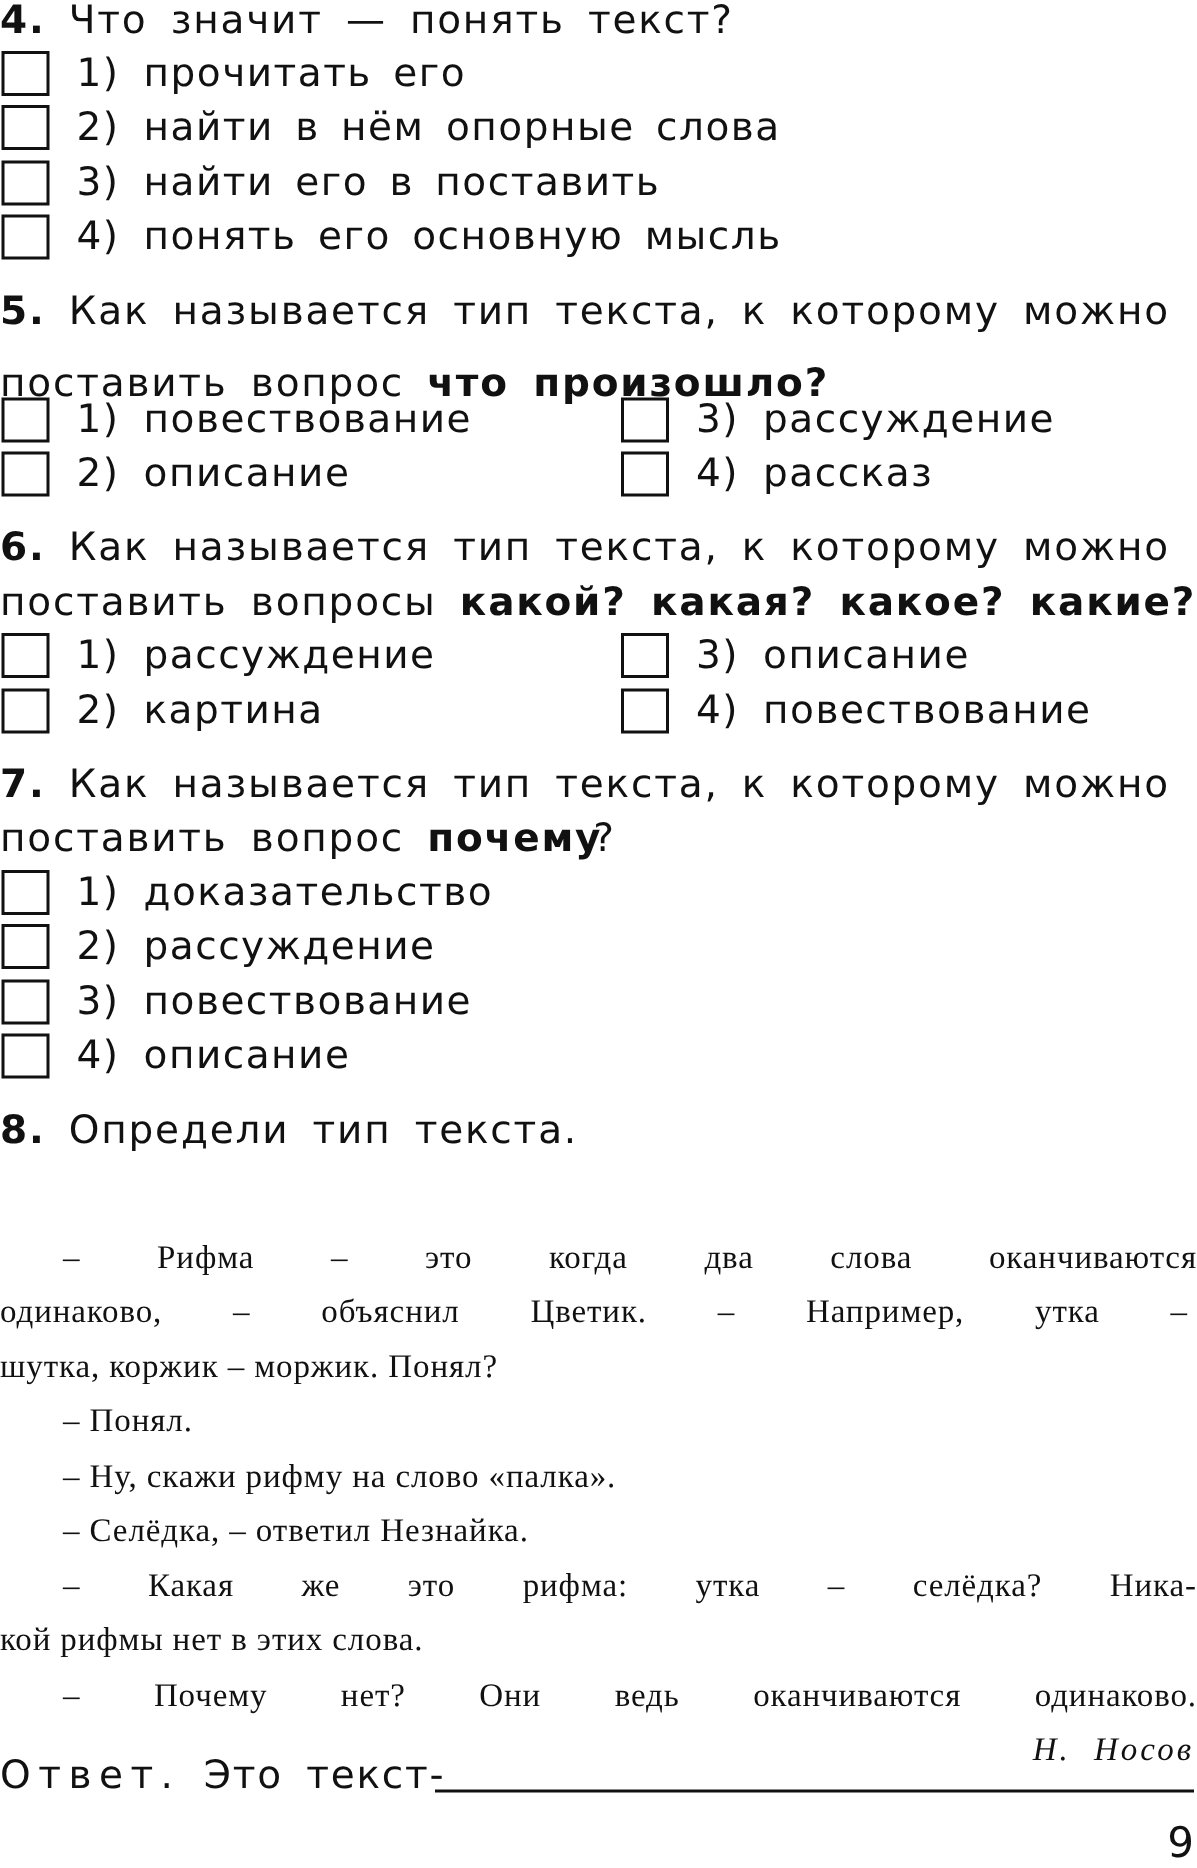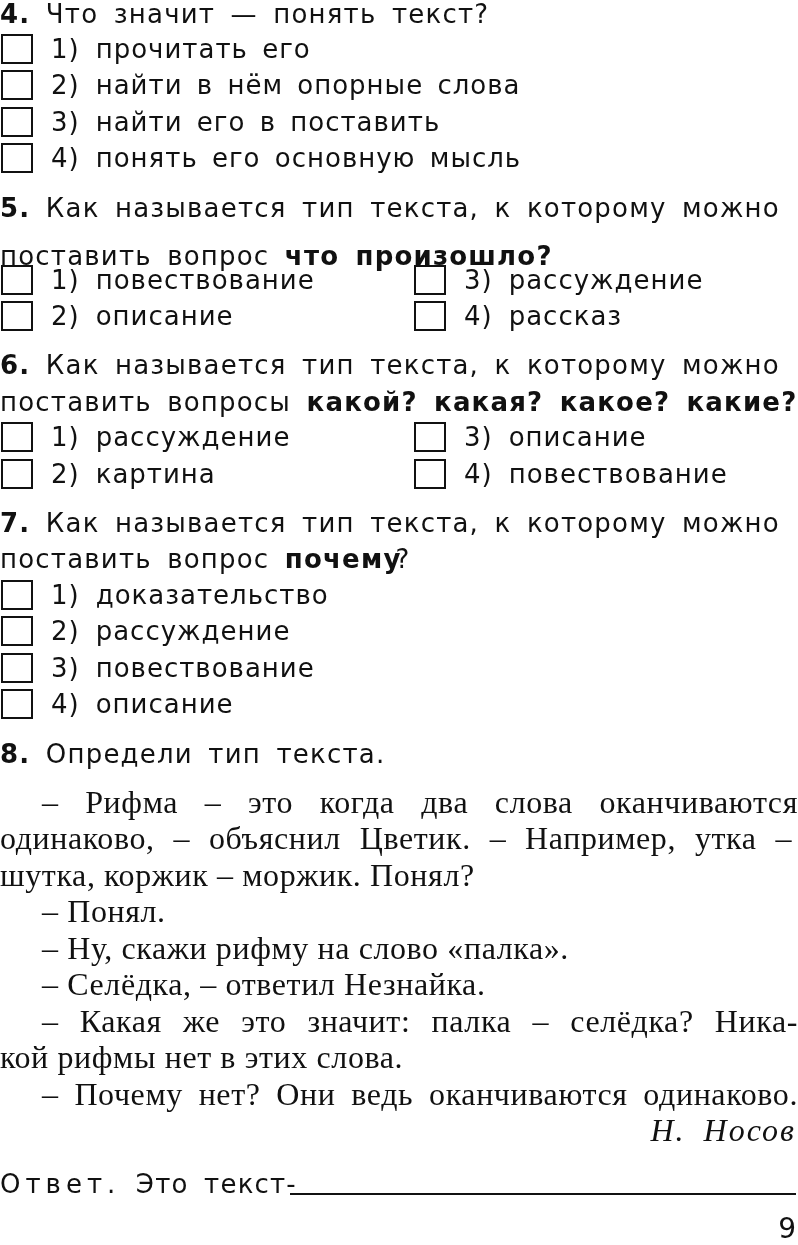--- a/index.html
+++ b/index.html
@@ -7,21 +7,21 @@
   .sans { font-family: "DejaVu Sans", "Liberation Sans", sans-serif; }
   .serif { font-family: "Liberation Serif", "DejaVu Serif", serif; }
   .abs { position: absolute; white-space: nowrap; }
   .q { font-size: 26px; letter-spacing: 1.2px; word-spacing: 6px; line-height: 36px; }
   .q b { font-weight: bold; }
   .num { font-weight: bold; }
   .opt { position: absolute; height: 30px; display: flex; align-items: center; font-size: 26px; letter-spacing: 1px; word-spacing: 5px; }
   .box { width: 28px; height: 26px; border: 2px solid #111; box-sizing: content-box; margin-right: 18px; flex: 0 0 auto; background:#fff; }
   .optnum { margin-right: 16px; }
   .justify { text-align: justify; text-align-last: justify; }
-  .story { font-size: 32px; letter-spacing: 0.6px; line-height: 36.5px; }
+  .story { font-size: 22px; letter-spacing: 0.6px; line-height: 36.5px; margin-top: 36px; }
   .answer-line { position: absolute; left: 290px; top: 1193px; width: 506px; border-bottom: 2px solid #111; }
 </style>
 </head>
 <body>
 
 <div class="abs sans q" style="left:0;top:-4px;">
   <span class="num">4.</span>
   <span>Что значит — понять текст?</span>
 </div>
 <div class="opt sans" style="left:1px;top:34px;">
@@ -136,21 +136,21 @@
   <span class="num">8.</span>
   <span>Определи тип текста.</span>
 </div>
 
 <div class="abs serif story justify" style="left:42px;top:784px;width:756px;">– Рифма – это когда два слова оканчиваются</div>
 <div class="abs serif story justify" style="left:0;top:820px;width:792px;">одинаково, – объяснил Цветик. – Например, утка –</div>
 <div class="abs serif story" style="left:0;top:857px;">шутка, коржик – моржик. Понял?</div>
 <div class="abs serif story" style="left:42px;top:893px;">– Понял.</div>
 <div class="abs serif story" style="left:42px;top:930px;">– Ну, скажи рифму на слово «палка».</div>
 <div class="abs serif story" style="left:42px;top:966px;">– Селёдка, – ответил Незнайка.</div>
-<div class="abs serif story justify" style="left:42px;top:1003px;width:756px;">– Какая же это значит: палка – селёдка? Ника-</div>
+<div class="abs serif story justify" style="left:42px;top:1003px;width:756px;">– Какая же это рифма: утка – селёдка? Ника-</div>
 <div class="abs serif story" style="left:0;top:1039px;">кой рифмы нет в этих слова.</div>
 <div class="abs serif story justify" style="left:42px;top:1076px;width:756px;">– Почему нет? Они ведь оканчиваются одинаково.</div>
 <div class="abs serif story" style="right:2px;top:1112px;font-style:italic;letter-spacing:2px;word-spacing:8px;">Н. Носов</div>
 
 <div class="abs sans q" style="left:0;top:1166px;">
   <span style="letter-spacing:5px;">Ответ.</span>
   <span>Это текст-</span>
 </div>
 <div class="answer-line">
   <span></span>

